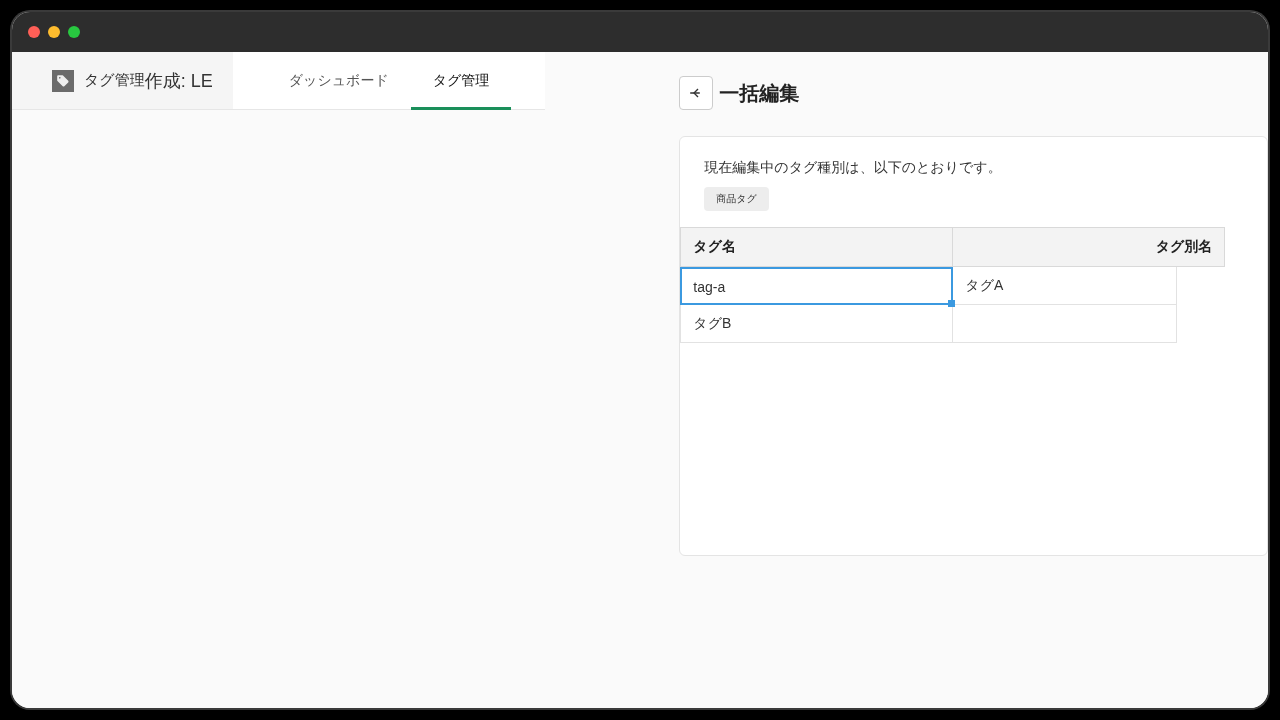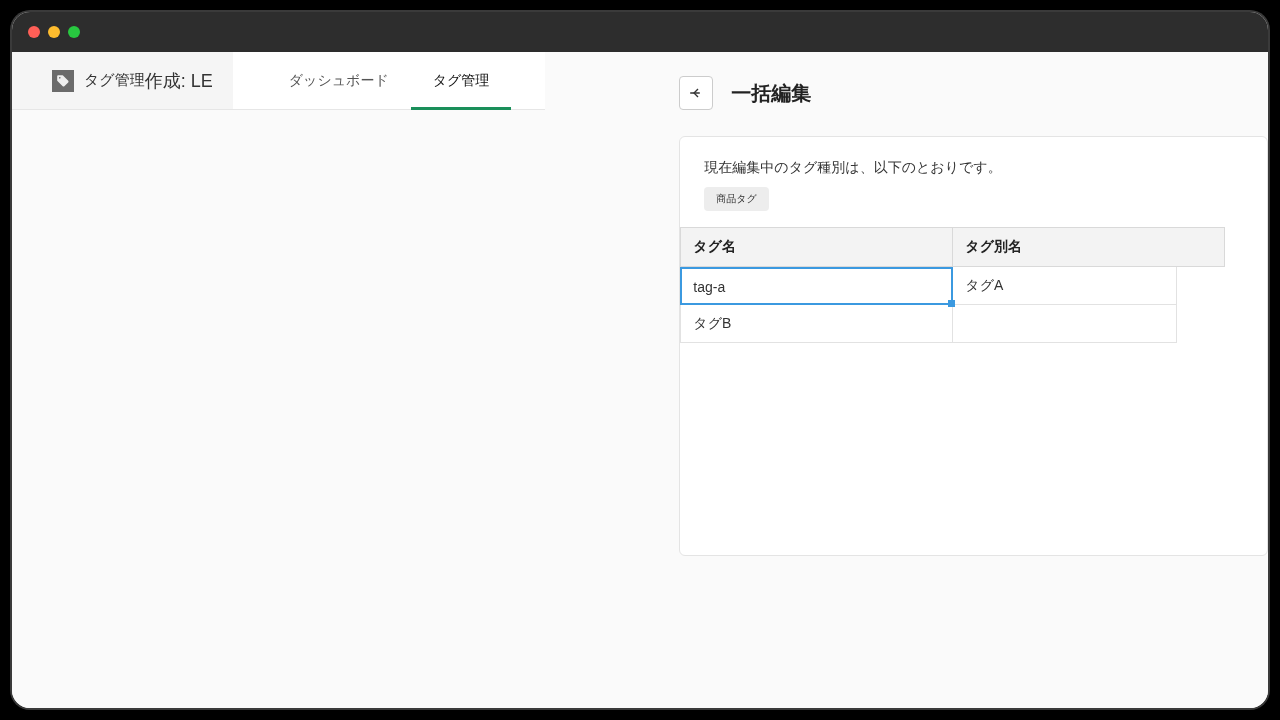--- a/index.html
+++ b/index.html
@@ -98,21 +98,21 @@
   padding: 24px 0 0 0;
   overflow: hidden;
 }
 .content-inner {
   max-width: 1022px;
   margin: 0 0 0 134px;
 }
 .page-head {
   display: flex;
   align-items: center;
-  gap: 18px;
+  gap: 6px;
   margin-bottom: 26px;
 }
 .back-btn {
   width: 34px; height: 34px;
   border: 1px solid #ccc;
   background: #fff;
   border-radius: 4px;
   display: flex; align-items: center; justify-content: center;
   cursor: pointer;
 }
@@ -149,21 +149,21 @@
 }
 .g-head .gh {
   padding: 10px 12px;
   font-size: 14px;
   font-weight: 600;
   color: #222;
   border-right: 1px solid #d9d9d9;
   border-bottom: 1px solid #d9d9d9;
 }
 .gh-name { width: 273px; border-left: 1px solid #d9d9d9; }
-.gh-alias { width: 272px; }
+.gh-alias { width: 272px; text-align: right; }
 .g-row { display: flex; }
 .gc {
   padding: 9px 12px;
   font-size: 14px;
   color: #333;
   border-right: 1px solid #e2e2e2;
   border-bottom: 1px solid #e2e2e2;
   height: 38px;
   display: flex;
   align-items: flex-end;

